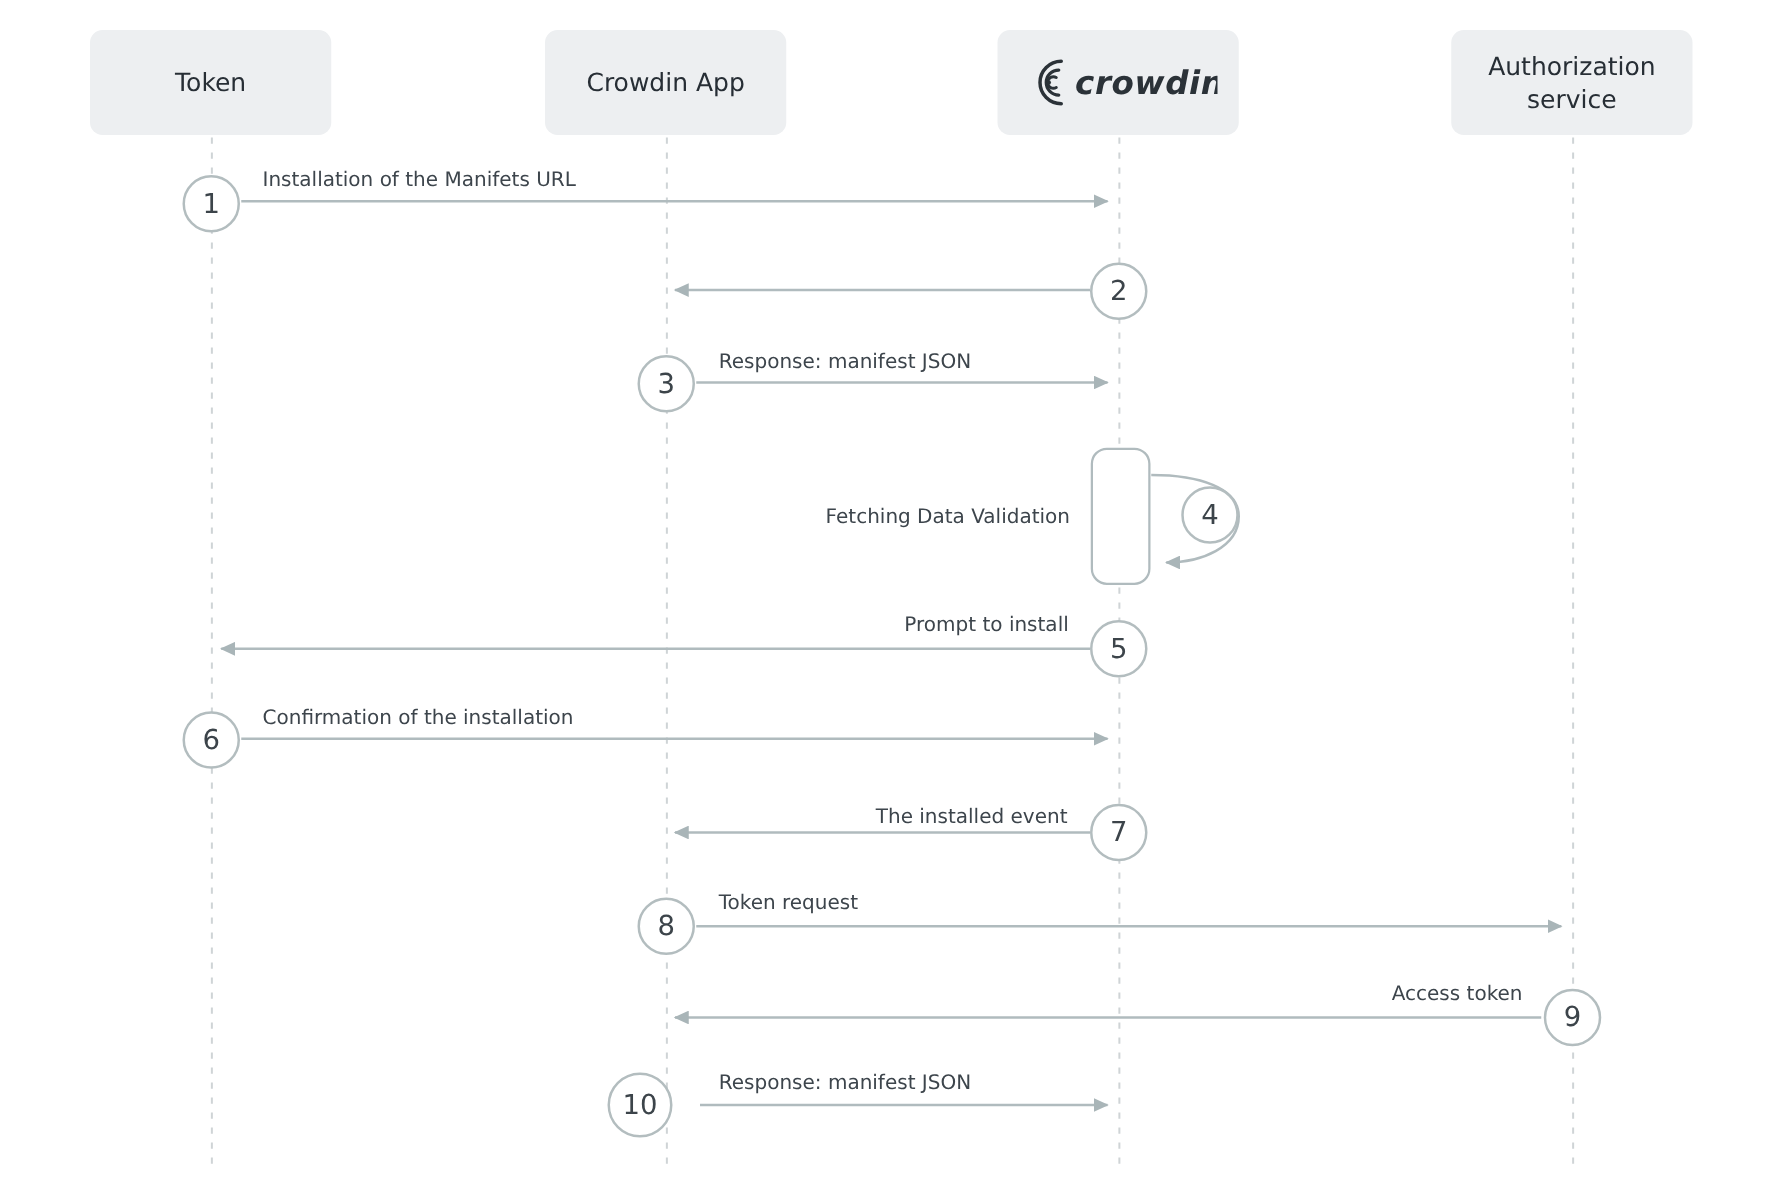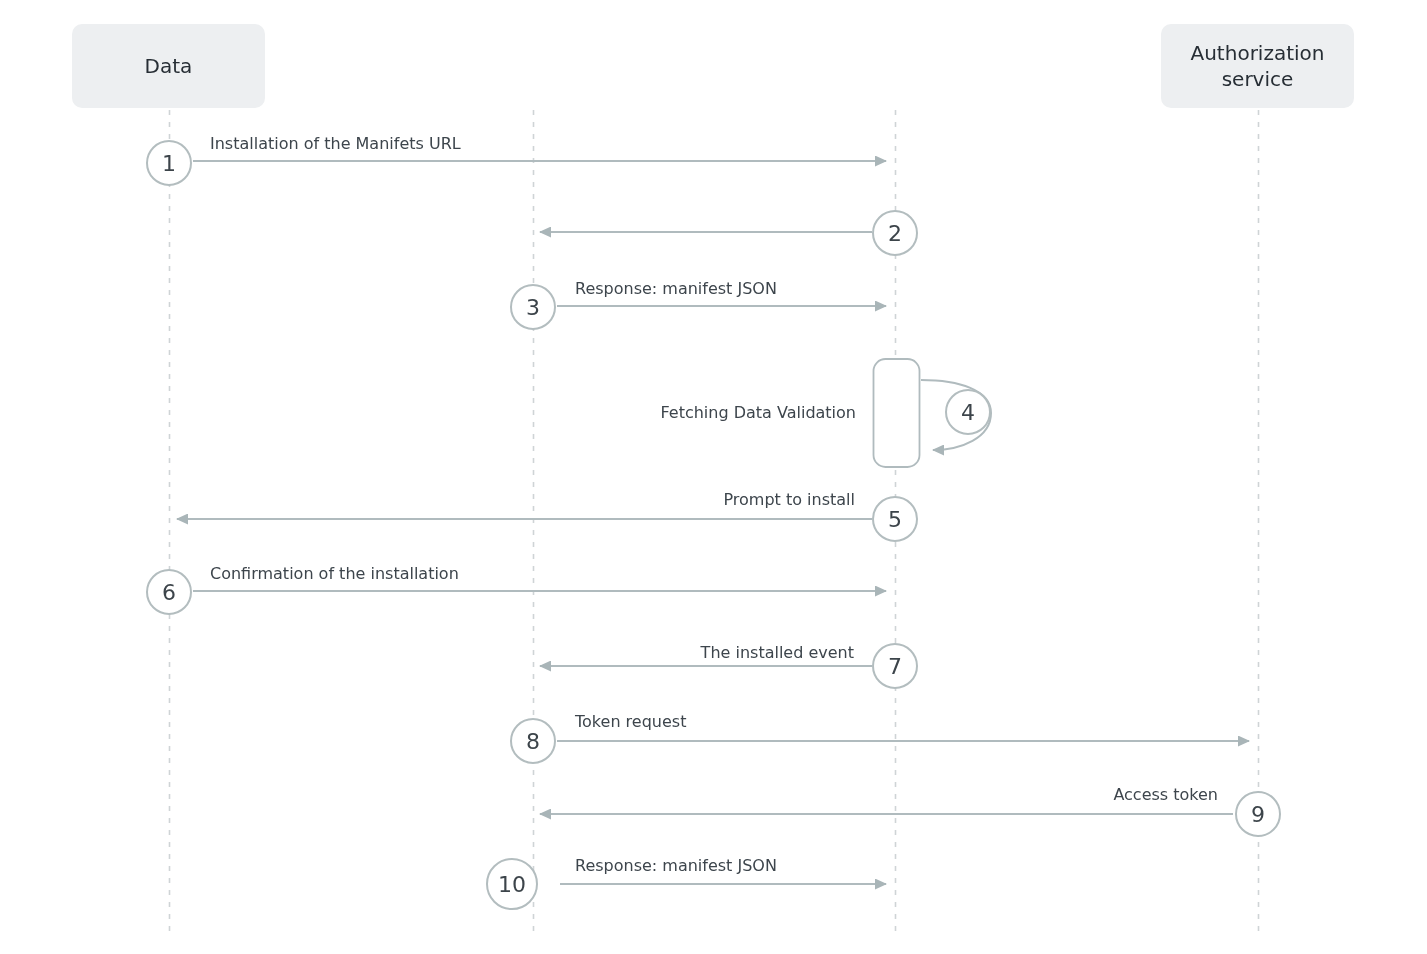--- a/index.html
+++ b/index.html
@@ -99,21 +99,36 @@
       <line x1="1233" y1="814" x2="540" y2="814" marker-end="url(#arrow)"></line>
       <line x1="560" y1="884" x2="886" y2="884" marker-end="url(#arrow)"></line>
 
       <path d="M 921 380 C 959 380 991 390 991 413 C 991 438 961 450 933 450" marker-end="url(#arrow)"></path>
     </g>
 
     <rect x="873.5" y="359" width="46" height="108" rx="12" fill="#ffffff" stroke="#b0bbbe" stroke-width="1.8"></rect>
   </svg>
 
   <div class="actor" style="left:72px">
-    <span>Data</span>
+    <span>Token</span>
+  </div>
+  <div class="actor" style="left:436px">
+    <span>Crowdin App</span>
+  </div>
+  <div class="actor" style="left:798px">
+
+    <svg width="158" height="42" viewBox="0 0 158 42">
+      <g stroke="#2b3238" fill="none" stroke-linecap="round">
+        <path d="M33 4 A 17 17 0 1 0 33 38" stroke-width="2.8"></path>
+        <path d="M31 11 A 10 10 0 1 0 31 31" stroke-width="2.6"></path>
+        <path d="M29 17 A 4.6 4.6 0 1 0 29 25" stroke-width="2.4"></path>
+        <circle cx="23" cy="21" r="1.8" fill="#2b3238" stroke="none"></circle>
+      </g>
+      <text x="44" y="30" font-family="DejaVu Sans, Liberation Sans, sans-serif" font-size="26" font-style="italic" font-weight="bold" letter-spacing="0.5" fill="#2b3238">crowdin</text>
+    </svg>
   </div>
   <div class="actor" style="left:1161px">
     <span>Authorization service</span>
   </div>
 
   <div class="step" style="left:146px;  top:140px">
       <span>1</span>
     </div>
   <div class="step" style="left:872px;  top:210px">
       <span>2</span>

